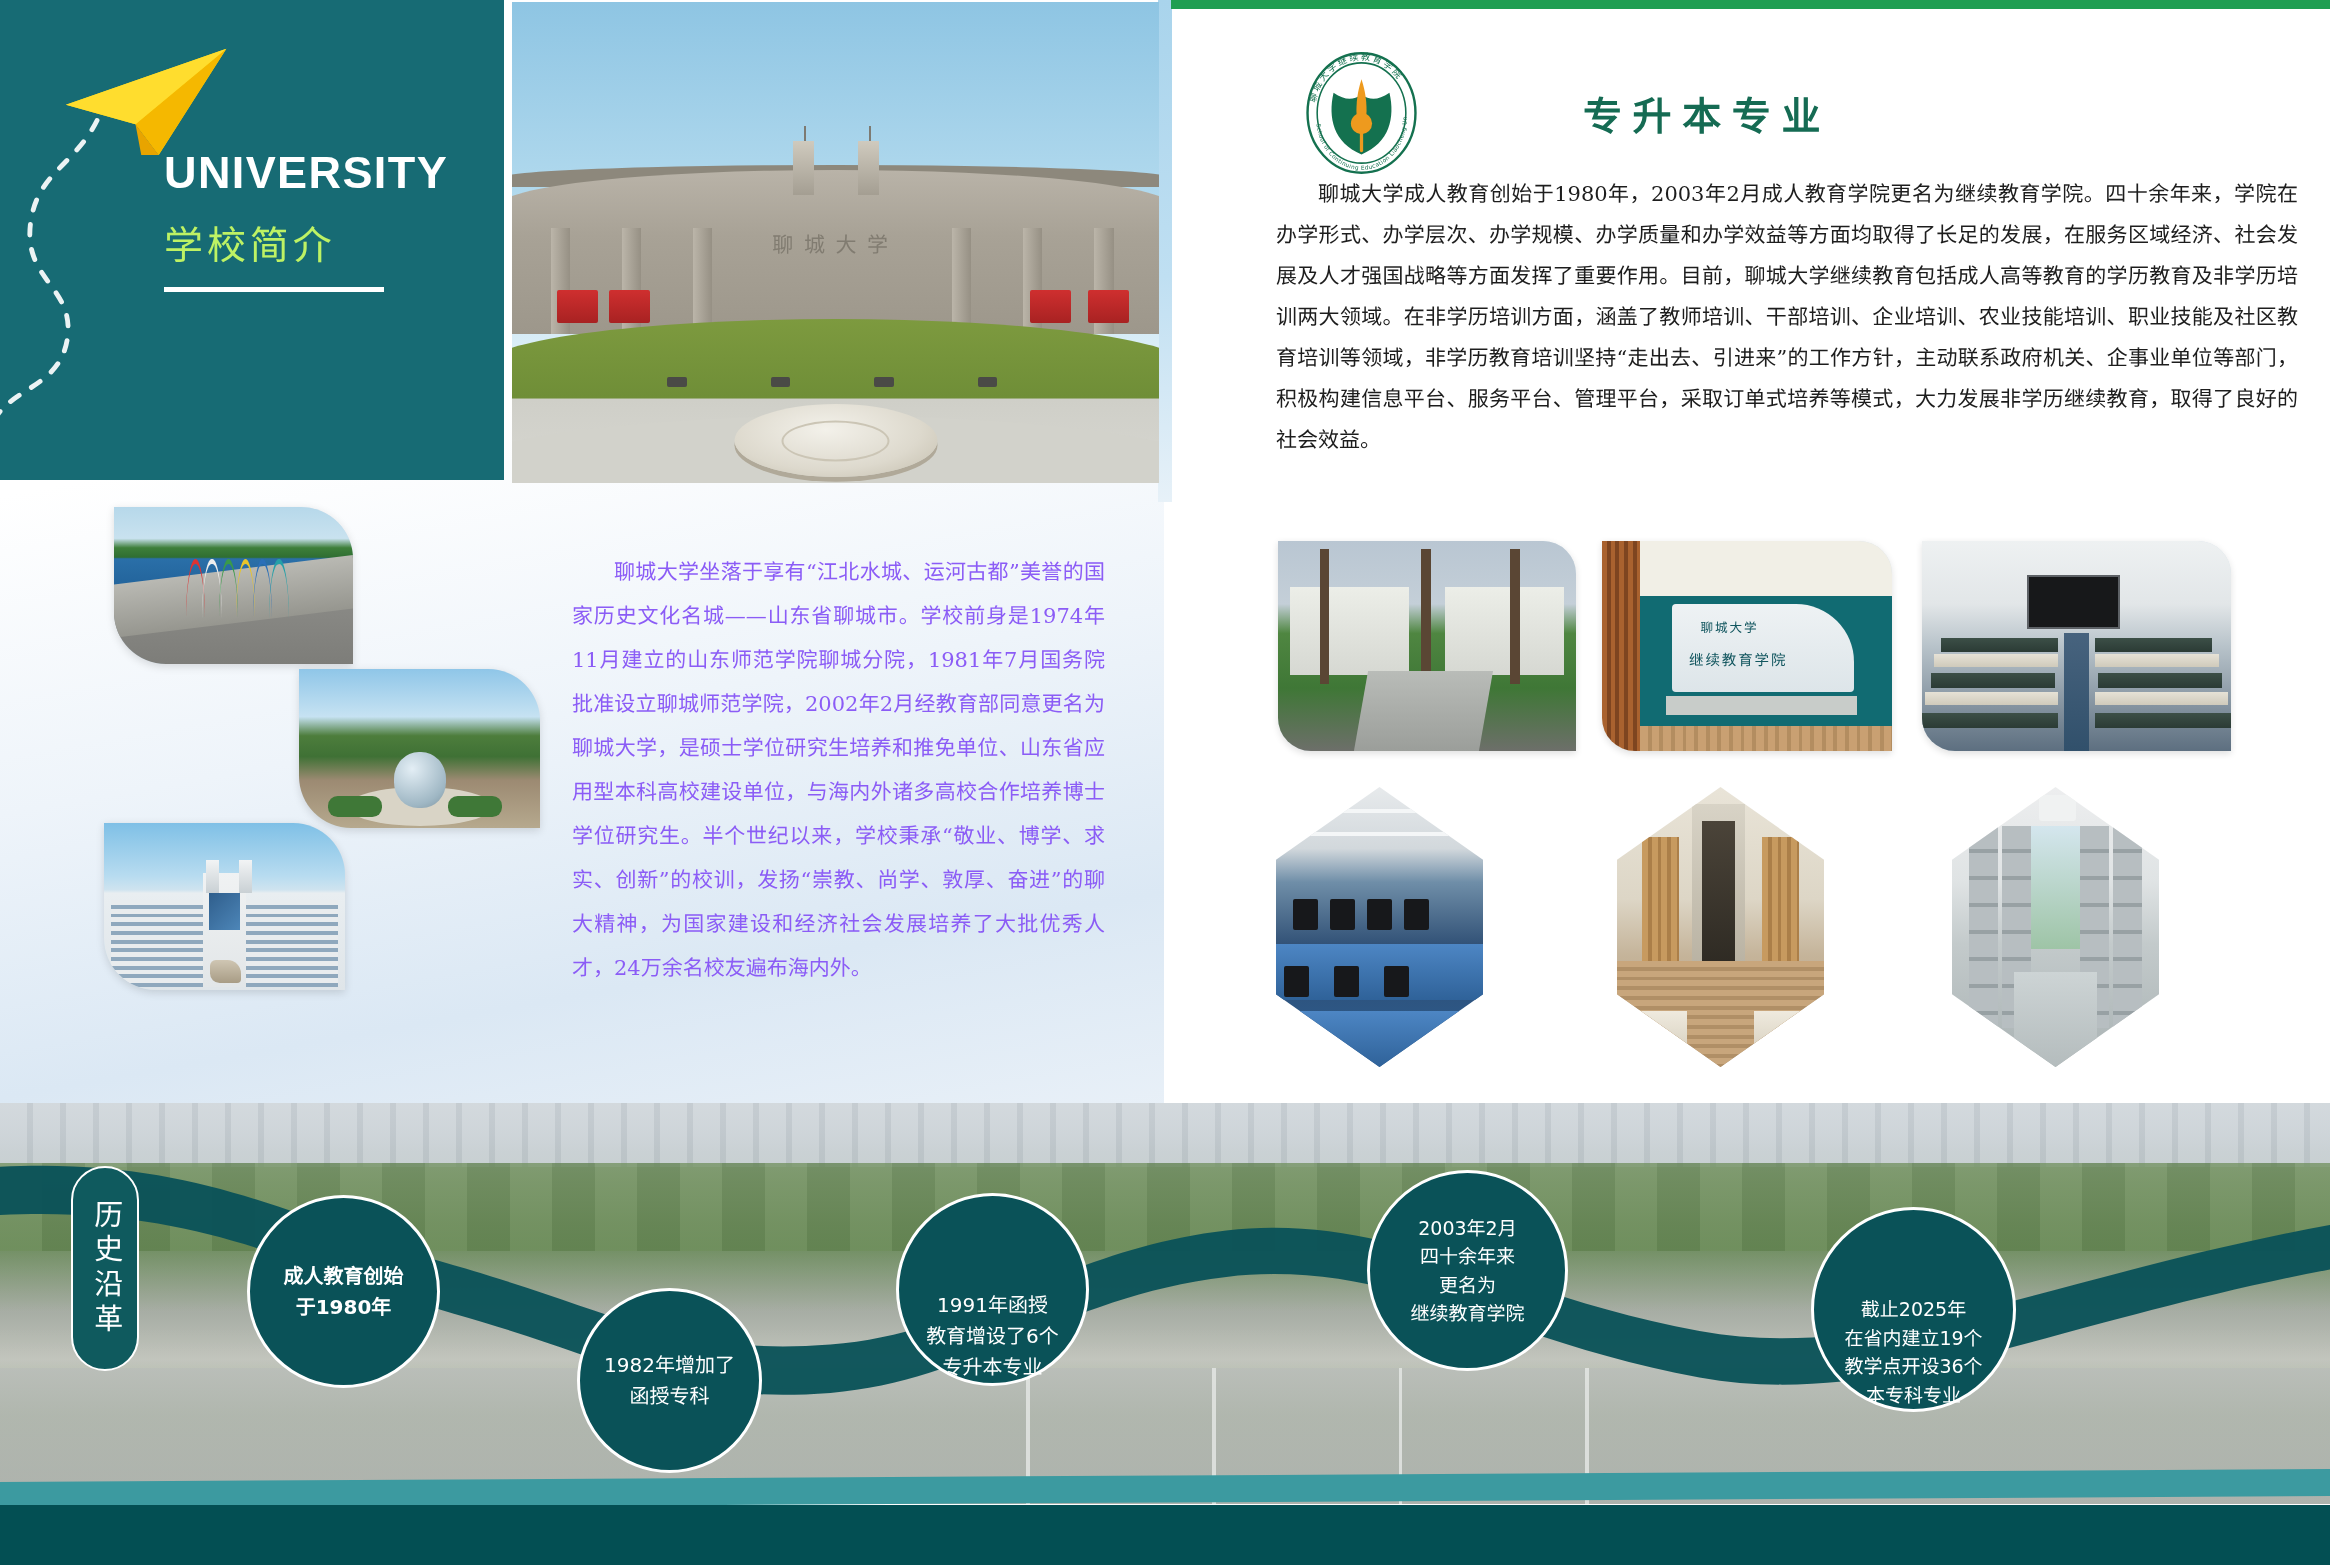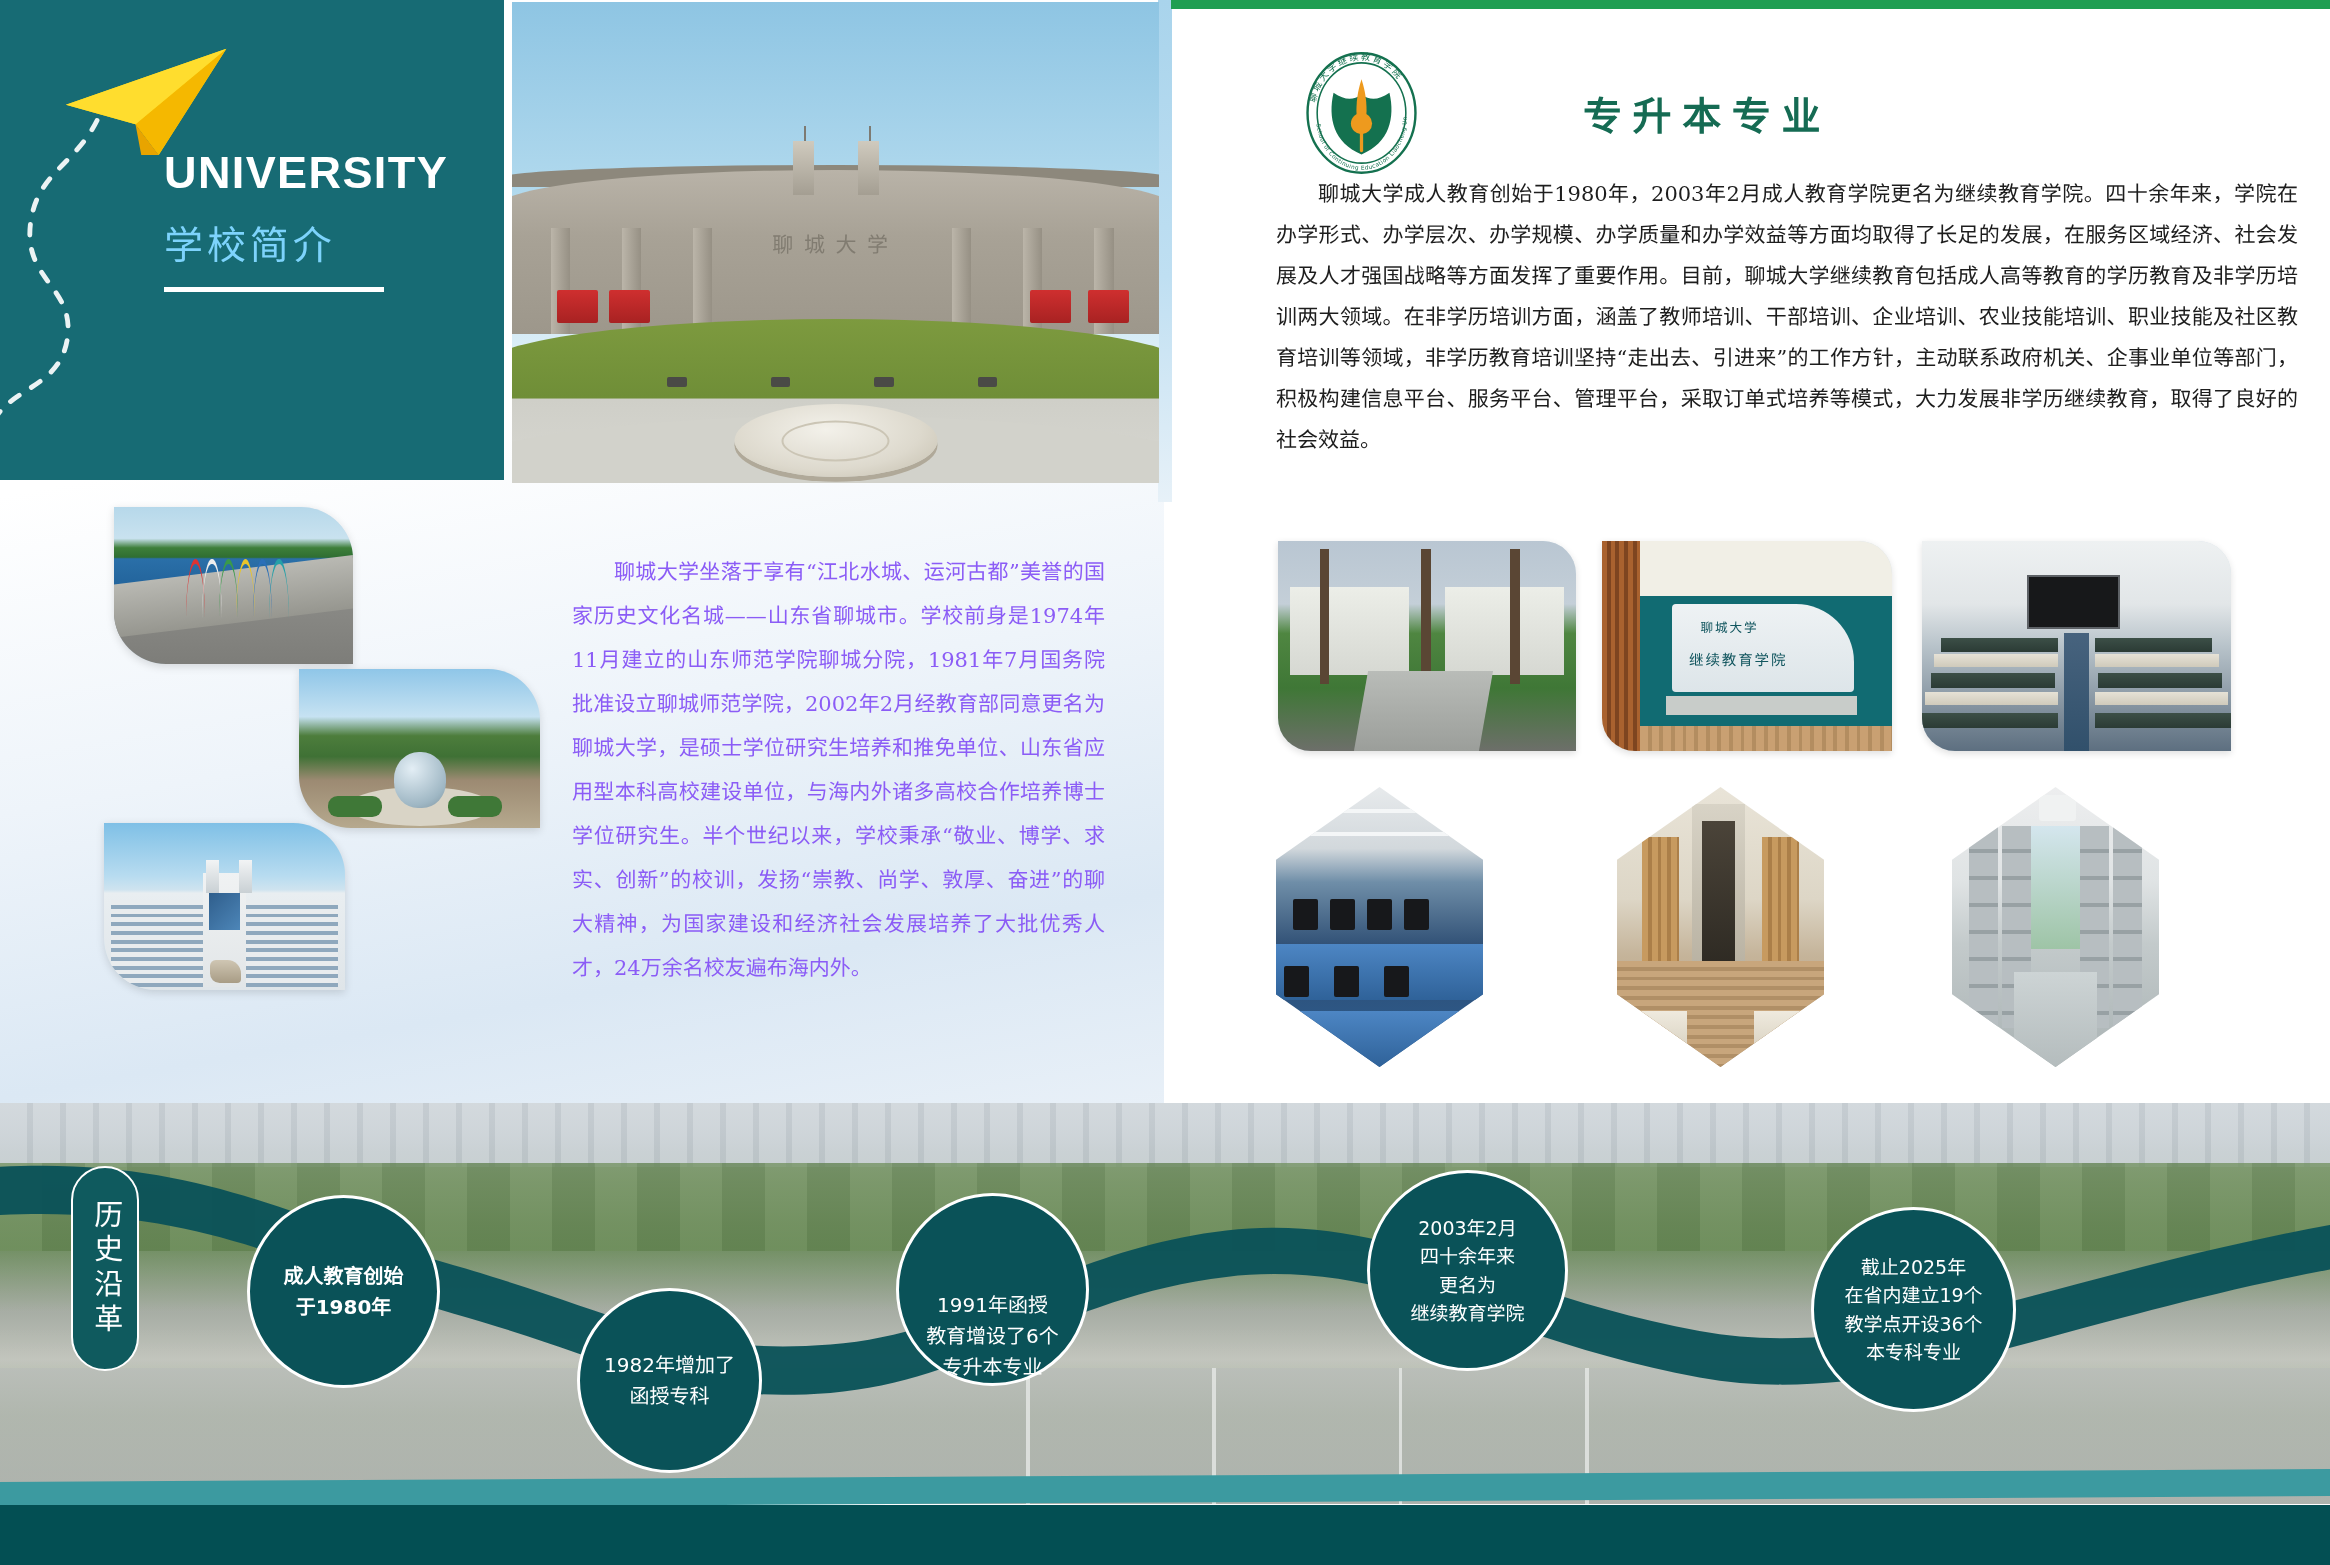--- a/index.html
+++ b/index.html
@@ -35,21 +35,21 @@
     background: #176B74; overflow: hidden;
   }
   .hdr-panel .dash-path { position: absolute; left: -39px; top: 97px; }
   .plane { position: absolute; left: 60px; top: 41px; }
   .hdr-text { position: absolute; left: 164px; top: 143px; }
   .hdr-en {
     color: #ffffff; font-size: 45px; font-weight: 700; letter-spacing: 1.4px;
     line-height: 1.32; font-family: "Liberation Sans", sans-serif;
   }
   .hdr-cn {
-    color: #7dd3fc; font-size: 39px; font-weight: 400; letter-spacing: 3.9px;
+    color: #bef264; font-size: 39px; font-weight: 400; letter-spacing: 3.9px;
     margin-top: 11.6px; font-family: "DejaVu Sans", sans-serif;
   }
   .hdr-rule {
     width: 220px; height: 4.8px; background: #ffffff; margin-top: 17.4px;
   }
 
   
   .hero {
     position: absolute; left: 512px; top: 1.9px; width: 647px; height: 481px;
     overflow: hidden; background: #9cc6de;
@@ -292,21 +292,21 @@
     border: 3.9px solid #ffffff; display: flex; align-items: center;
     justify-content: center; text-align: center; color: #ffffff;
     font-family: "DejaVu Sans", sans-serif;
   }
   .tl-node .txt { font-size: 20px; line-height: 1.55; padding: 0 13.5px; }
   .n1 { left: 247px; top: 1195px; width: 193px; height: 193px; font-weight: bold; }
   .n2 { left: 577px; top: 1288px; width: 185px; height: 185px; }
   .n3 { left: 896px; top: 1193px; width: 193px; height: 193px; align-items: flex-end; }
   .n4 { left: 1367px; top: 1170px; width: 201px; height: 201px; }
   .n4 .txt { font-size: 19px; line-height: 1.5; }
-  .n5 { left: 1811px; top: 1207px; width: 205px; height: 205px; }
+  .n5 { left: 1811px; top: 1207px; width: 205px; height: 205px; align-items: flex-end; }
   .n5 .txt { font-size: 19px; line-height: 1.5; }
 
   
   .foot-accent { position: absolute; left: 0; bottom: 56px; width: 2331px; height: 27px;
     background: #3c9aa0; transform: skewY(-0.32deg); transform-origin: left bottom; }
   .foot-bar { position: absolute; left: 0; bottom: 0; width: 2331px; height: 60px;
     background: #034f53; }
 </style>
 </head>
 <body>

